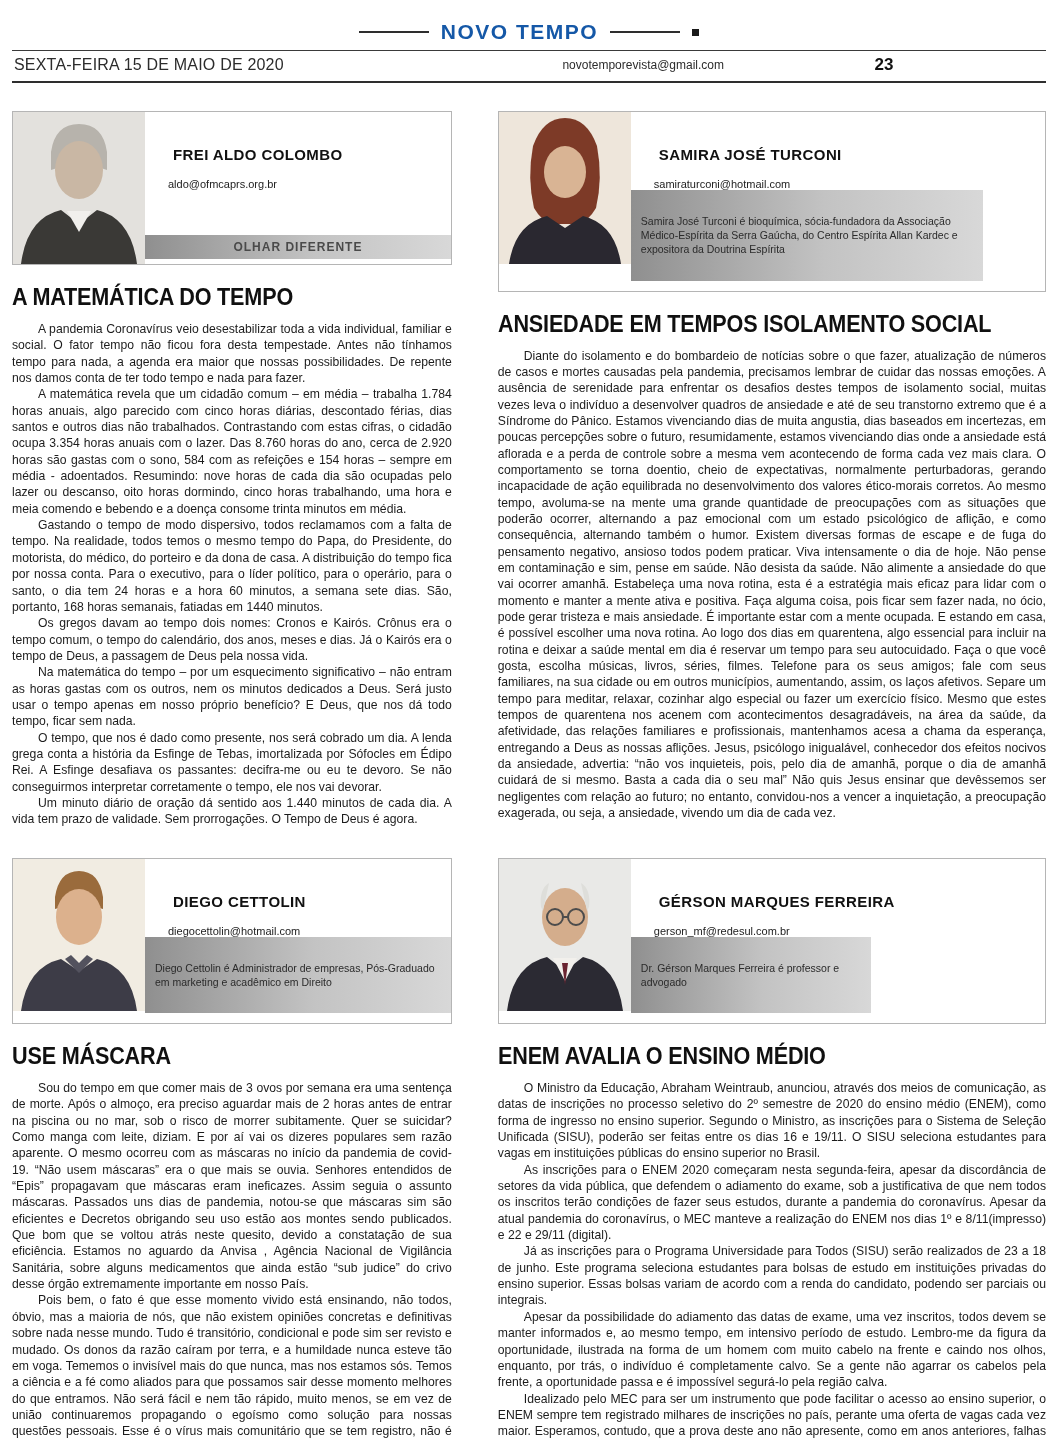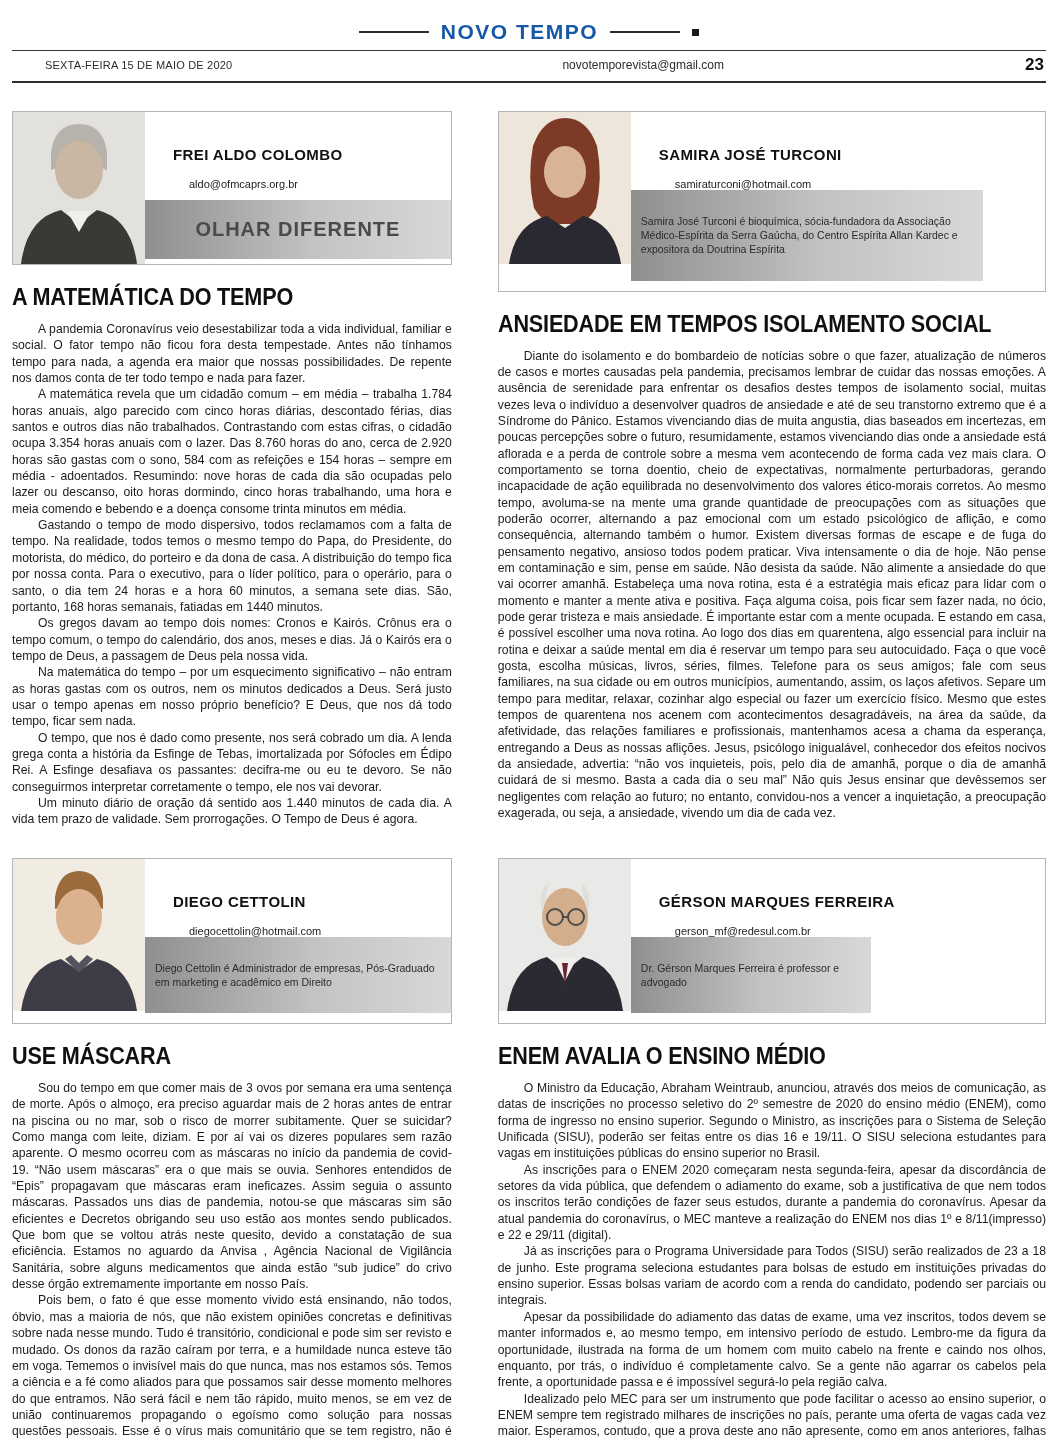--- a/index.html
+++ b/index.html
@@ -6,37 +6,37 @@
   body{font-family:"Liberation Sans", sans-serif;color:#1d1d1d;}
   .page{width:1058px;min-height:1443px;margin:0 auto;box-sizing:border-box;padding:10px 12px 24px;background:#fff;}
 
   
   .masthead-row{display:flex;align-items:center;justify-content:center;gap:12px;padding:10px 0 2px;}
   .mast-line{height:2px;background:#2e2e2e;width:70px;}
   .mast-square{width:7px;height:7px;background:#1a1a1a;}
   .masthead-title{font-size:21px;font-weight:bold;letter-spacing:1.5px;color:#1558a7;}
   .header-rule{height:1px;background:#3a3a3a;margin-top:4px;}
   .header-info{display:flex;align-items:center;justify-content:space-between;padding:4px 2px 6px;}
-  .header-date{font-size:11px;color:#2c2c2c;letter-spacing:.2px;width:320px;margin-left:31px;}
+  .header-date{font-size:16px;color:#2c2c2c;letter-spacing:.2px;width:320px;}
   .header-email{font-size:12px;color:#2c2c2c;text-align:right;flex:1;}
-  .header-page{font-size:17px;font-weight:bold;color:#111;width:320px;text-align:right;}
+  .header-page{font-size:17px;font-weight:bold;color:#111;width:320px;text-align:center;}
   .header-rule2{height:2px;background:#2e2e2e;}
 
   
   .content{display:grid;grid-template-columns:1fr 1fr;column-gap:46px;row-gap:30px;margin-top:28px;}
 
   
   .author-box{border:1px solid #b5b5b5;display:flex;background:#fff;justify-content:flex-end;}
   .photo{width:132px;height:152px;flex:0 0 132px;display:block;}
   .photo svg{display:block;width:100%;height:100%;}
   .author-side{flex:1;display:flex;flex-direction:column;min-width:0;}
   .author-name{margin:34px 0 0 28px;font-size:15px;font-weight:bold;letter-spacing:.4px;color:#111;}
-  .author-email{margin:15px 0 0 44px;font-size:11px;color:#222;}
+  .author-email{margin:15px 0 0 23px;font-size:11px;color:#222;}
   .banner{margin-top:auto;background:linear-gradient(90deg,#8f8f8f 0%,#c3c3c3 55%,#d8d8d8 100%);color:#3c3c3c;}
-  .banner-section{margin-bottom:5px;padding:18px 8px;font-size:20px;font-weight:bold;letter-spacing:1px;text-align:center;color:#4a4a4a;}
+  .banner-section{margin-bottom:5px;padding:5px 8px;font-size:12px;font-weight:bold;letter-spacing:1px;text-align:center;color:#4a4a4a;}
   .banner-bio{margin-bottom:10px;padding:24px 10px;font-size:10.5px;line-height:1.35;color:#2a2a2a;max-width:352px;box-sizing:border-box;}
 
   
   .headline{font-size:24px;font-weight:bold;color:#101010;margin:18px 0 10px;letter-spacing:-.2px;white-space:nowrap;transform:scaleX(.9);transform-origin:0 50%;}
   .body .para{margin:0;font-size:12.2px;line-height:1.34;text-align:justify;text-indent:26px;color:#1c1c1c;}
 </style>
 </head>
 <body>
 
 <div class="page">

